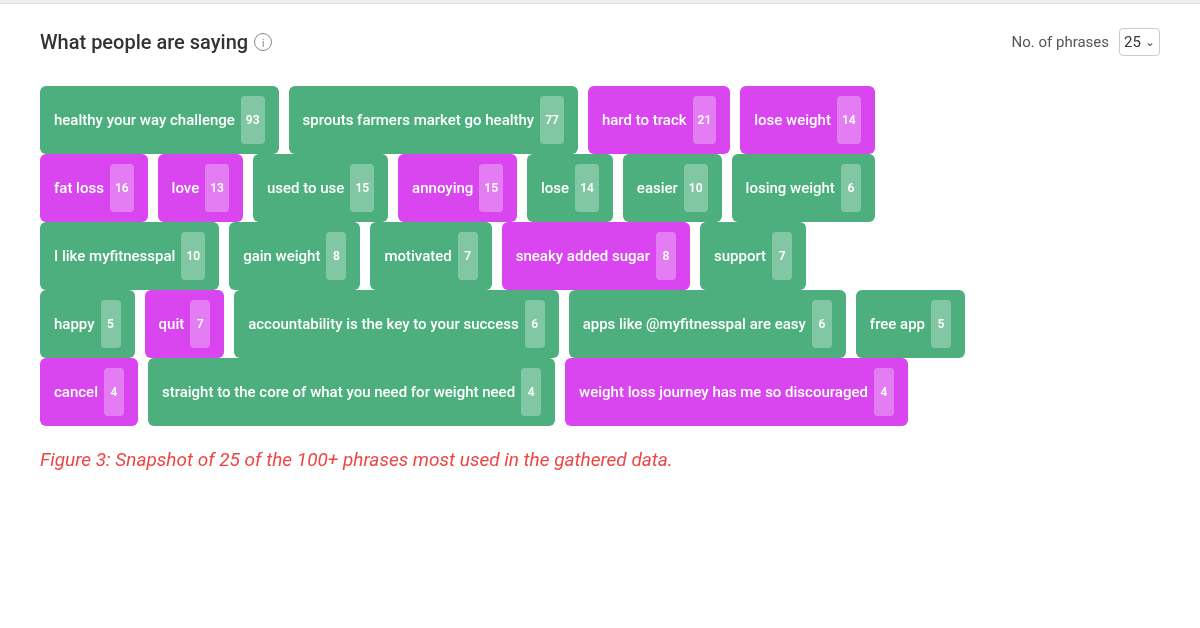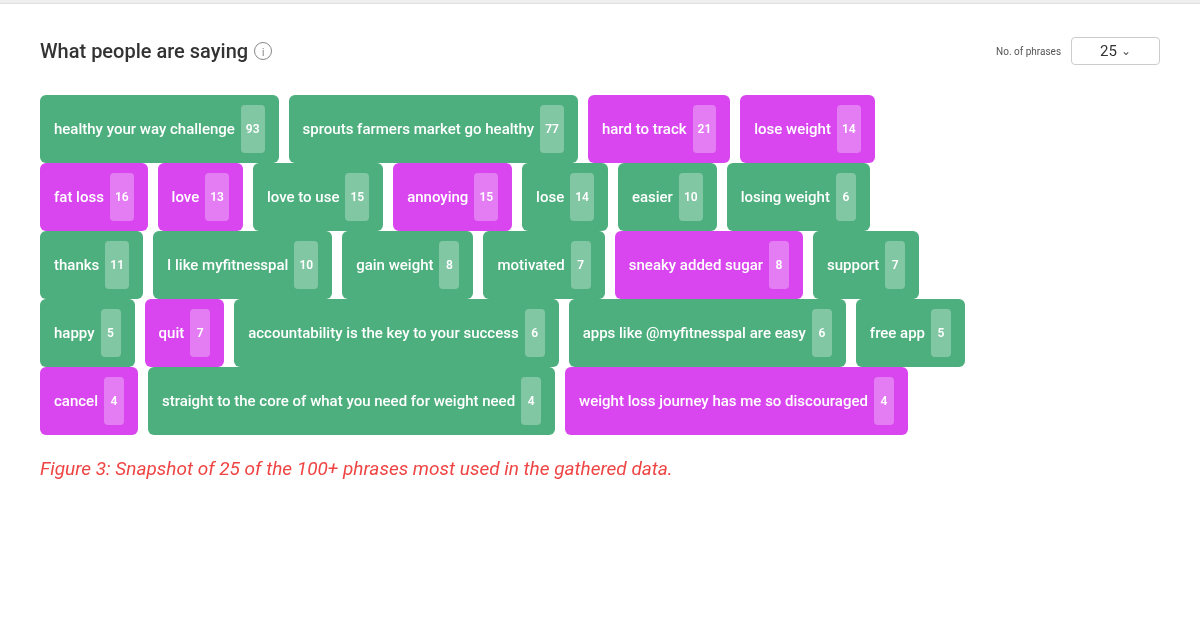--- a/index.html
+++ b/index.html
@@ -12,21 +12,20 @@
     }
 
     .top-bar {
       height: 4px;
       background: #eee;
       border-bottom: 1px solid #e0e0e0;
     }
 
     .container {
       padding: 24px 40px 20px 40px;
-      margin-top: 9px;
     }
 
     .header {
       display: flex;
       justify-content: space-between;
       align-items: center;
       margin-bottom: 30px;
     }
 
     .header-title {
@@ -52,30 +51,30 @@
       cursor: pointer;
     }
 
     .header-controls {
       display: flex;
       align-items: center;
       gap: 10px;
     }
 
     .no-phrases-label {
-      font-size: 10px;
+      font-size: 15px;
       color: #555;
     }
 
     .phrases-select {
       display: flex;
       align-items: center;
       border: 1px solid #ccc;
       border-radius: 4px;
-      padding: 4px 28px;
+      padding: 4px 4px;
       font-size: 15px;
       color: #333;
       cursor: pointer;
       gap: 4px;
       background: #fff;
     }
 
     .chevron-down {
       font-size: 12px;
       color: #555;
@@ -175,21 +174,21 @@
       <div class="tags-row">
         <div class="tag red">
           <span>fat loss</span>
           <span class="tag-count">16</span>
         </div>
         <div class="tag red">
           <span>love</span>
           <span class="tag-count">13</span>
         </div>
         <div class="tag green">
-          <span>love to use</span>
+          <span>used to use</span>
           <span class="tag-count">15</span>
         </div>
         <div class="tag red">
           <span>annoying</span>
           <span class="tag-count">15</span>
         </div>
         <div class="tag green">
           <span>lose</span>
           <span class="tag-count">14</span>
         </div>
@@ -197,24 +196,20 @@
           <span>easier</span>
           <span class="tag-count">10</span>
         </div>
         <div class="tag green">
           <span>losing weight</span>
           <span class="tag-count">6</span>
         </div>
       </div>
       <div class="tags-row">
         <div class="tag green">
-          <span>thanks</span>
-          <span class="tag-count">11</span>
-        </div>
-        <div class="tag green">
           <span>I like myfitnesspal</span>
           <span class="tag-count">10</span>
         </div>
         <div class="tag green">
           <span>gain weight</span>
           <span class="tag-count">8</span>
         </div>
         <div class="tag green">
           <span>motivated</span>
           <span class="tag-count">7</span>

